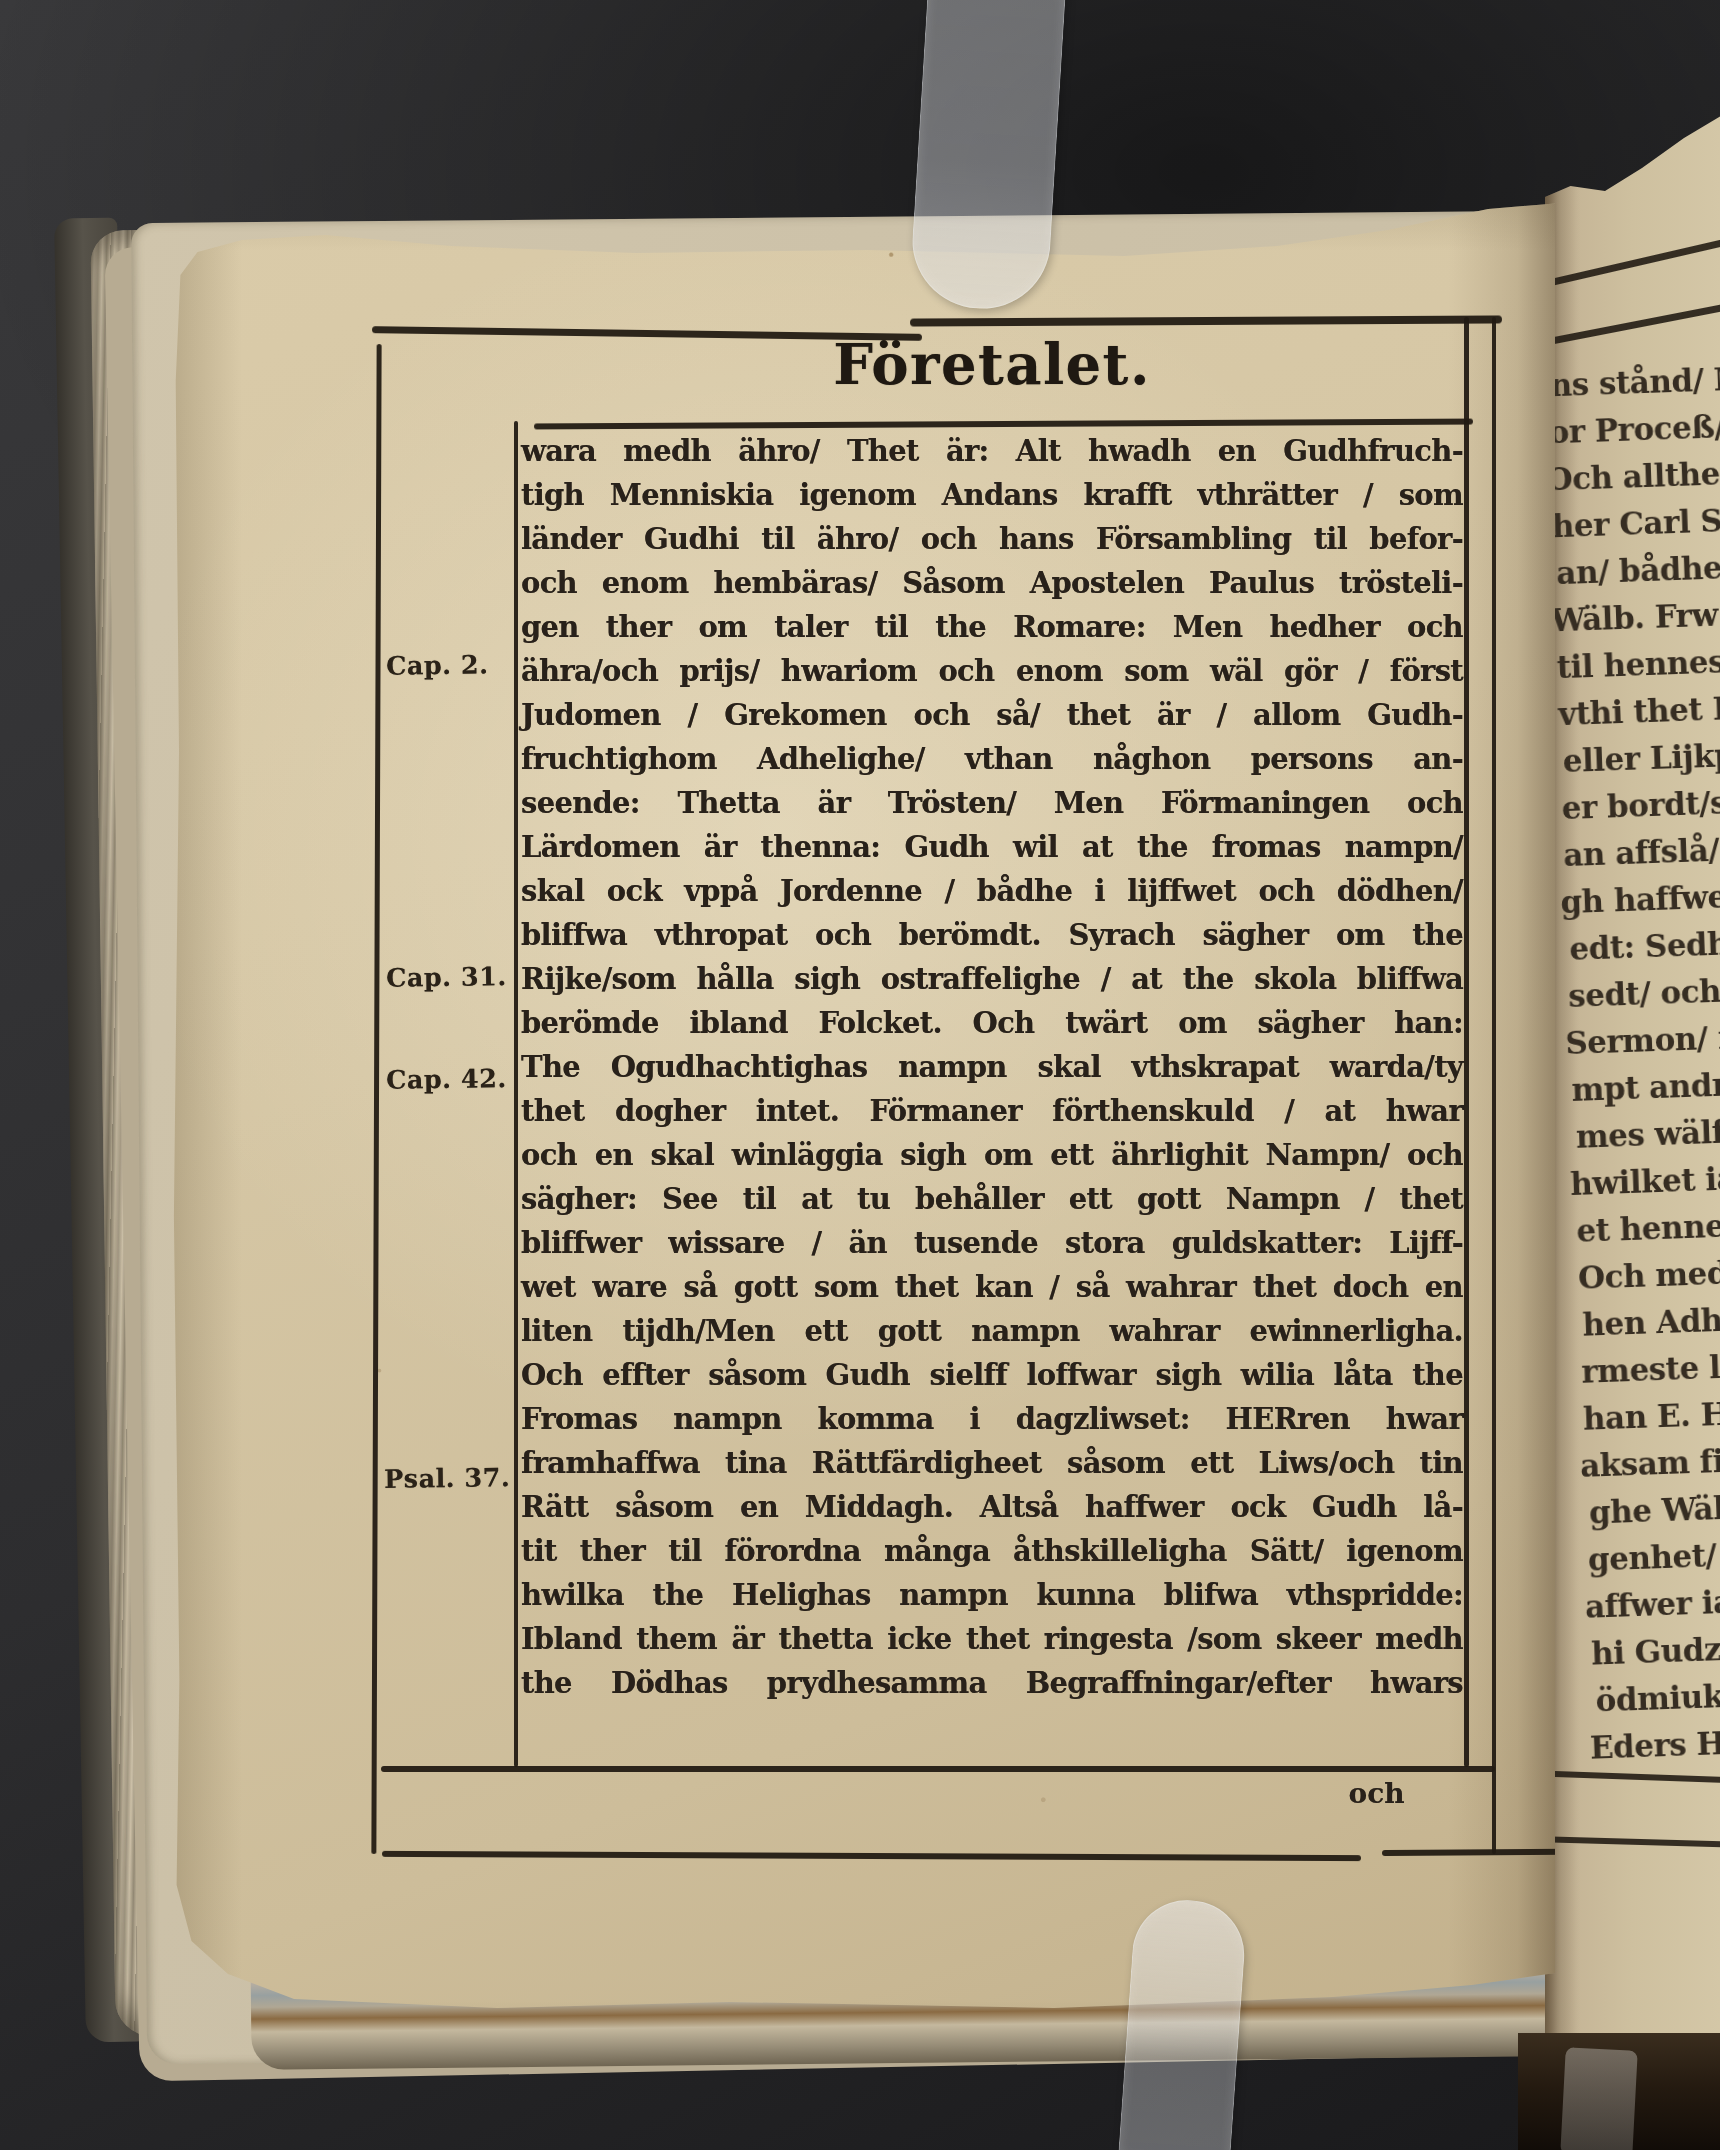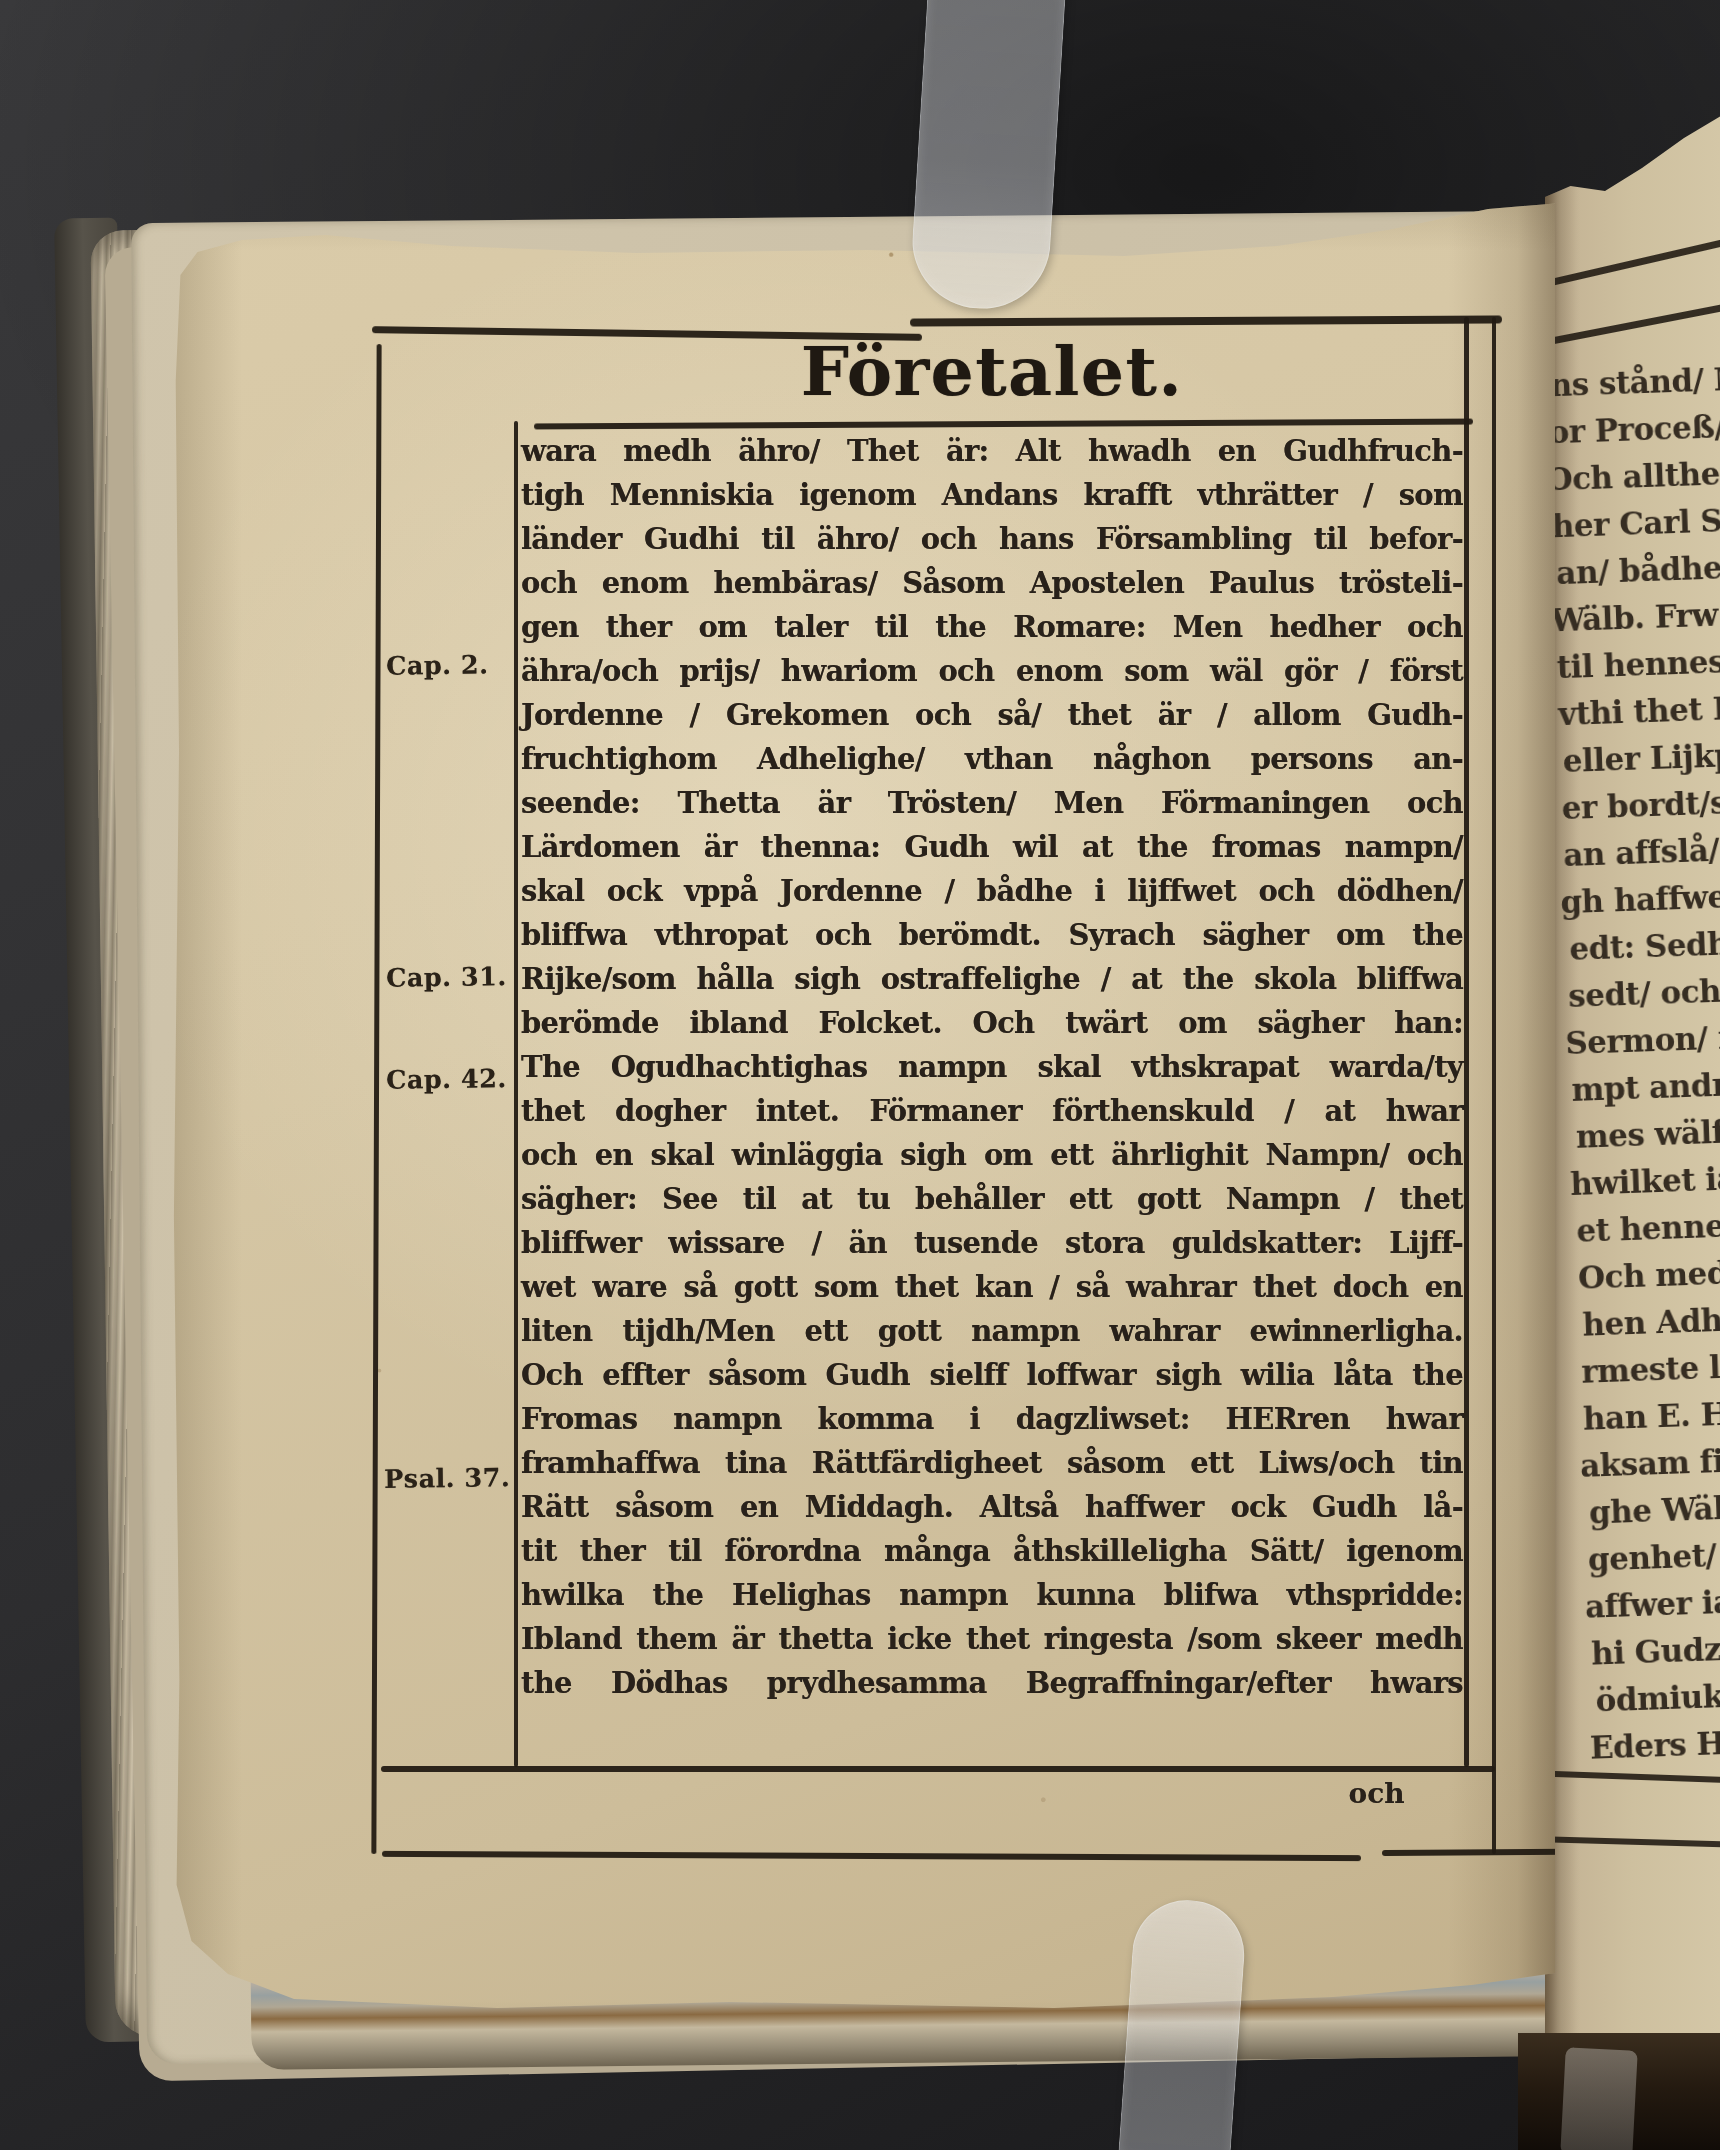--- a/index.html
+++ b/index.html
@@ -111,21 +111,21 @@
   .rule-under-header{left:362px; top:226px; width:939px; height:6px; transform:rotate(-0.3deg);}
   .rule-vert-left{left:202px; top:149px; width:5.1px; height:1510px; transform:rotate(0.2deg);}
   .rule-vert-margin{left:342px; top:226px; width:4.2px; height:1346px;}
   .rule-vert-right-inner{left:1292px; top:122px; width:4.6px; height:1450px;}
   .rule-vert-right-outer{left:1320px; top:122px; width:3.7px; height:1537px;}
   .rule-bottom-text{left:209px; top:1571px; width:1114px; height:6px;}
   .rule-bottom-outer-a{left:210px; top:1658px; width:979px; height:6px; transform:rotate(0.25deg);}
   .rule-bottom-outer-b{left:1210px; top:1654px; width:297px; height:6px; transform:rotate(-0.4deg);}
   .header-title{
     position:absolute; left:344px; top:136px; width:952px; text-align:center;
-    font-size:68px; font-weight:700; letter-spacing:1.4px; color:#1f1912;
+    font-size:56px; font-weight:700; letter-spacing:1.4px; color:#1f1912;
     text-shadow:0 0 0.9px rgba(35,27,16,0.5);
   }
   .margin-notes{position:absolute; left:211px; top:0; width:130px; color:#2a2218;}
   .margin-note{
     position:absolute; left:2.8px; font-size:25.5px; font-weight:600; letter-spacing:0.5px;
     transform:rotate(-0.8deg); text-shadow:0 0 0.7px rgba(40,32,20,0.5); white-space:nowrap;
   }
   .margin-note:nth-child(1){top:455px;}
   .margin-note:nth-child(2){top:767px;}
   .margin-note:nth-child(3){top:869px;}
@@ -241,21 +241,21 @@
         <div class="margin-note">Psal. 37.</div>
       </div>
 
     <div class="body-text">
         <div class="body-line">wara medh ähro/ Thet är: Alt hwadh en Gudhfruch-</div>
         <div class="body-line">tigh Menniskia igenom Andans krafft vthrätter / som</div>
         <div class="body-line">länder Gudhi til ähro/ och hans Försambling til befor-</div>
         <div class="body-line">och enom hembäras/ Såsom Apostelen Paulus trösteli-</div>
         <div class="body-line">gen ther om taler til the Romare: Men hedher och</div>
         <div class="body-line">ähra/och prijs/ hwariom och enom som wäl gör / först</div>
-        <div class="body-line">Jordenne / Grekomen och så/ thet är / allom Gudh-</div>
+        <div class="body-line">Judomen / Grekomen och så/ thet är / allom Gudh-</div>
         <div class="body-line">fruchtighom Adhelighe/ vthan någhon persons an-</div>
         <div class="body-line">seende: Thetta är Trösten/ Men Förmaningen och</div>
         <div class="body-line">Lärdomen är thenna: Gudh wil at the fromas nampn/</div>
         <div class="body-line">skal ock vppå Jordenne / bådhe i lijffwet och dödhen/</div>
         <div class="body-line">bliffwa vthropat och berömdt. Syrach sägher om the</div>
         <div class="body-line">Rijke/som hålla sigh ostraffelighe / at the skola bliffwa</div>
         <div class="body-line">berömde ibland Folcket. Och twärt om sägher han:</div>
         <div class="body-line">The Ogudhachtighas nampn skal vthskrapat warda/ty</div>
         <div class="body-line">thet dogher intet. Förmaner förthenskuld / at hwar</div>
         <div class="body-line">och en skal winläggia sigh om ett ährlighit Nampn/ och</div>

